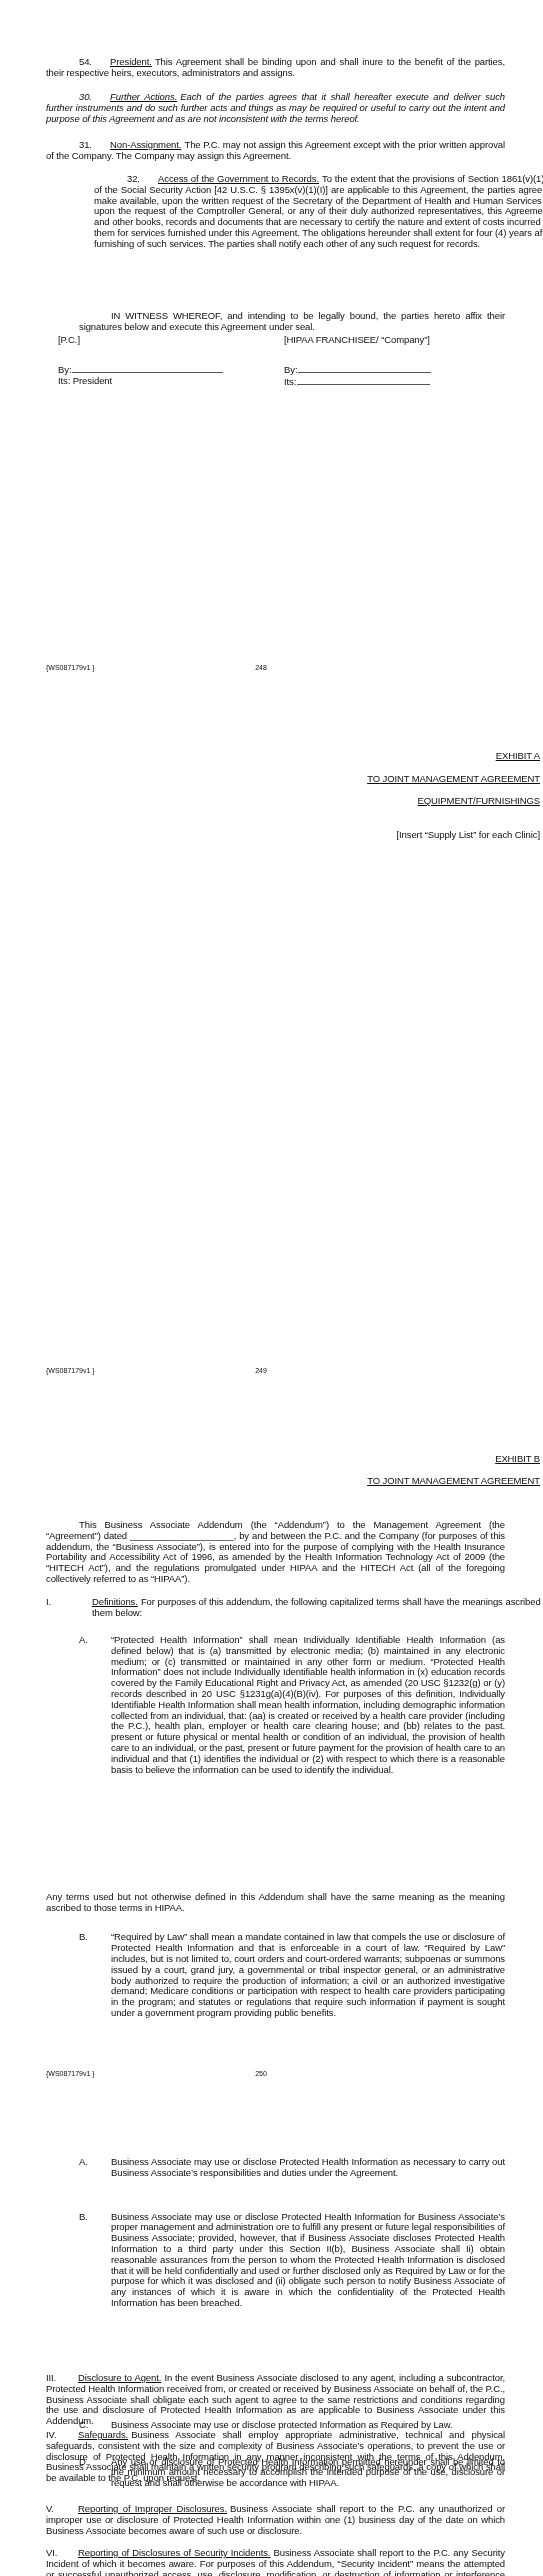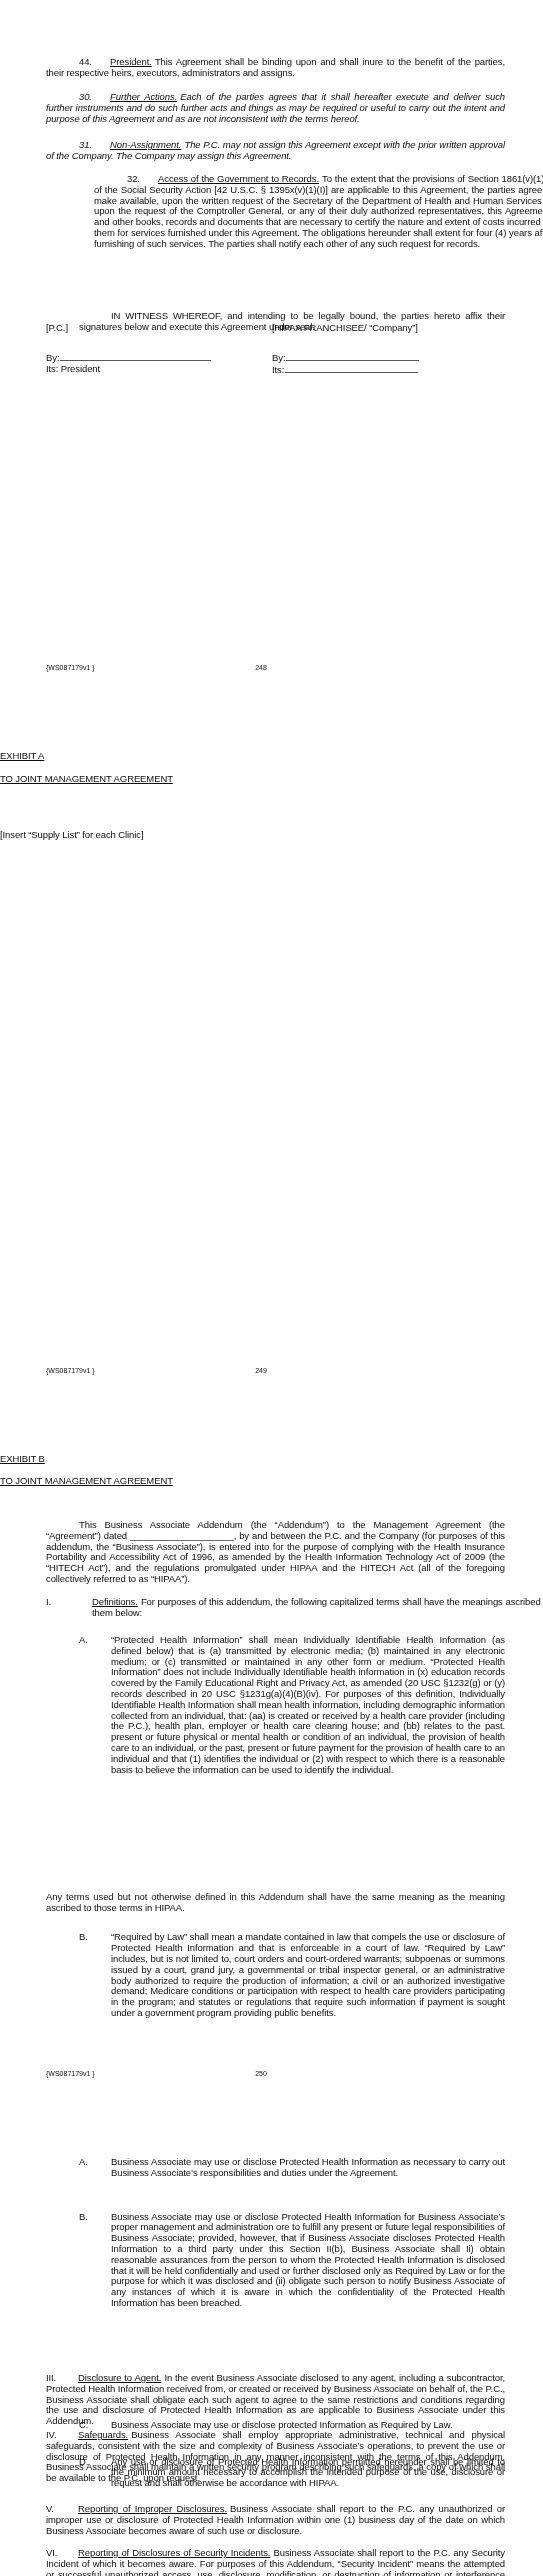--- a/index.html
+++ b/index.html
@@ -8,63 +8,63 @@
     width:544px;height:2813px;
     background:#ffffff;
     font-family:"Liberation Sans","DejaVu Sans",sans-serif;
     font-size:9.5px;
     line-height:10.8px;
     color:#0d0d0d;
     letter-spacing:-0.1px;
   }
   .page{position:absolute;left:0;width:544px;height:703px;background:#fff;}
   .blk{position:absolute;left:46px;width:459px;text-align:justify;margin:0;}
-  .center{position:absolute;left:0;width:540px;text-align:left;margin:0;}
+  .center{position:absolute;left:0;width:540px;text-align:right;margin:0;}
   .u{text-decoration:underline;text-decoration-thickness:0.8px;text-underline-offset:1px;}
   
   .num-ind{text-indent:33px;}
   .pnum{display:inline-block;width:31px;text-indent:0;}
   .ptext{padding-left:3.1px;}
   
   .rnum{display:inline-block;text-indent:0;}
   .w62{width:32px;}
   .hangI{padding-left:46px;text-indent:-46px;}
   .rnumI{display:inline-block;width:46px;text-indent:0;}
   
   .item{position:relative;padding-left:65px;box-sizing:border-box;}
   .letter{position:absolute;left:33px;top:0;}
   
   .witness{padding-left:33px;text-indent:32px;width:426px;margin-top:44px;}
   
-  .sigrow{position:absolute;left:46px;width:459px;height:11.3px;margin:0;}
+  .sigrow{position:absolute;left:46px;width:459px;height:11.3px;margin:12px;}
   .sigL{position:absolute;left:0;top:0;white-space:nowrap;}
   .sigR{position:absolute;left:226px;top:0;white-space:nowrap;}
   .sline{display:inline-block;height:7.7px;border-bottom:1px solid #565656;vertical-align:baseline;margin-left:1px;}
   .sl-293{width:151px;}
   .sl-259{width:133px;}
   
   .footer-id{position:absolute;left:46px;top:663px;font-size:7px;letter-spacing:0;}
   .folio{position:absolute;left:0;top:663px;width:522px;text-align:center;font-size:7px;letter-spacing:0;}
 </style>
 </head>
 <body>
 
 <div class="doc">
 
   <section class="page" style="top:0;">
 
     <p class="blk num-ind" style="top:57px;">
-      <span class="pnum">44.</span><span class="u">President.</span><span class="ptext">This Agreement shall be binding upon and shall inure to the benefit of the parties, their respective heirs, executors, administrators and assigns.</span>
+      <span class="pnum">54.</span><span class="u">President.</span><span class="ptext">This Agreement shall be binding upon and shall inure to the benefit of the parties, their respective heirs, executors, administrators and assigns.</span>
     </p>
 
     <p class="blk num-ind" style="top:92px;font-style:italic;">
       <span class="pnum">30.</span><span class="u">Further Actions.</span><span class="ptext">Each of the parties agrees that it shall hereafter execute and deliver such further instruments and do such further acts and things as may be required or useful to carry out the intent and purpose of this Agreement and as are not inconsistent with the terms hereof.</span>
     </p>
 
-    <p class="blk num-ind" style="top:140px;font-style:italic;">
+    <p class="blk num-ind" style="top:140px;">
       <span class="pnum">31.</span><span class="u">Non-Assignment.</span><span class="ptext">The P.C. may not assign this Agreement except with the prior written approval of the Company.  The Company may assign this Agreement.</span>
     </p>
 
     <p class="blk num-ind" style="top:174px;margin-left:48px;">
       <span class="pnum">32.</span><span class="u">Access of the Government to Records.</span><span class="ptext">To the extent that the provisions of Section 1861(v)(1)(I) of the Social Security Action [42 U.S.C. § 1395x(v)(1)(I)] are applicable to this Agreement, the parties agree to make available, upon the written request of the Secretary of the Department of Health and Human Services or upon the request of the Comptroller General, or any of their duly authorized representatives, this Agreement, and other books, records and documents that are necessary to certify the nature and extent of costs incurred by them for services furnished under this Agreement.  The obligations hereunder shall extent for four (4) years after furnishing of such services.  The parties shall notify each other of any such request for records.</span>
     </p>
 
     <p class="blk witness" style="top:267px;">IN WITNESS WHEREOF, and intending to be legally bound, the parties hereto affix their signatures below and execute this Agreement under seal.</p>
 
     <div class="sigrow" style="top:323px;">
@@ -88,20 +88,21 @@
       </span>
     </div>
 
     <div class="footer-id">{WS087179v1 }</div>
     <div class="folio">248</div>
   </section>
 
   <section class="page" style="top:703px;">
     <p class="center" style="top:48px;"><span class="u">EXHIBIT A</span></p>
     <p class="center" style="top:71px;"><span class="u">TO JOINT MANAGEMENT AGREEMENT</span></p>
+    <p class="center" style="top:93px;"><span class="u">EQUIPMENT/FURNISHINGS</span></p>
     <p class="center" style="top:127px;">[Insert “Supply List” for each Clinic]</p>
 
     <div class="footer-id">{WS087179v1 }</div>
     <div class="folio">249</div>
   </section>
 
   <section class="page" style="top:1406px;">
     <p class="center" style="top:48px;"><span class="u">EXHIBIT B</span></p>
     <p class="center" style="top:70px;"><span class="u">TO JOINT MANAGEMENT AGREEMENT</span></p>
 

